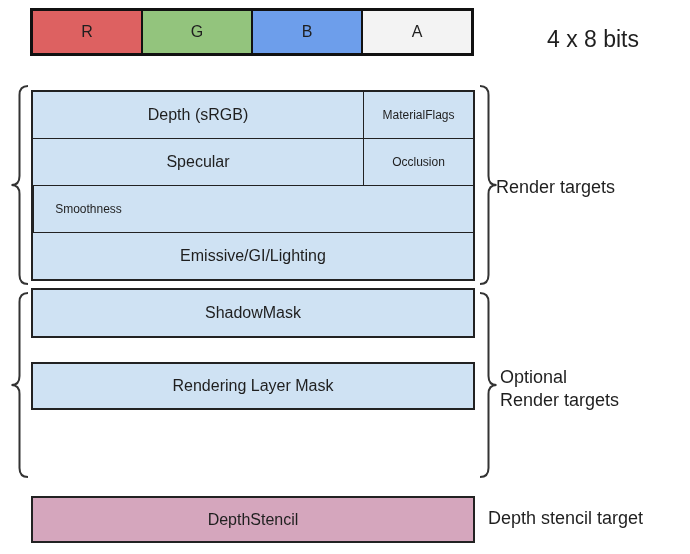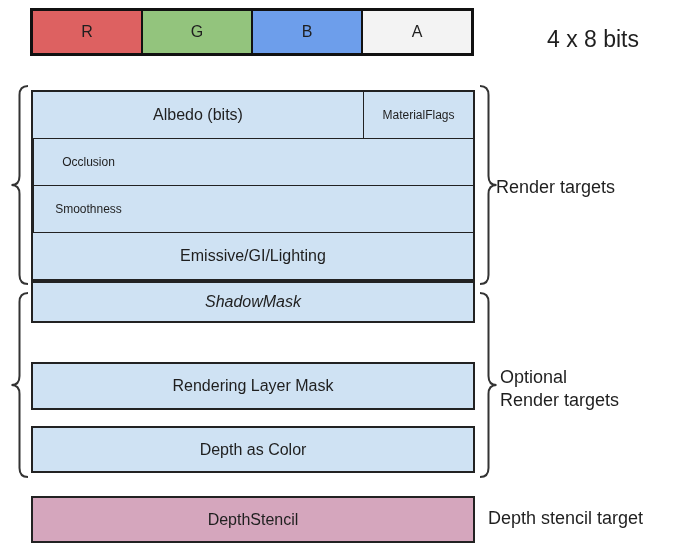--- a/index.html
+++ b/index.html
@@ -41,21 +41,21 @@
     width:110px; border-left:1.5px solid #222; box-sizing:border-box;
     display:flex; align-items:center; justify-content:center; font-size:12px;
   }
 
   
   .flat-box {
     position:absolute; left:31px; width:444px;
     border:2px solid #222; box-sizing:border-box;
     display:flex; align-items:center; justify-content:center; font-size:16px;
   }
-  .box-shadowmask { top:281px; height:42px;font-style:italic; }
+  .box-shadowmask { top:288px; height:50px; }
   .box-rlm        { top:362px; height:48px; }
   .box-depthcolor { top:426px; height:47px; }
   .box-depthstencil { top:496px; height:47px; }
 
   
   .brace { position:absolute; width:20px; }
   .brace svg { display:block; width:100%; height:100%; }
   .brace path { fill:none; stroke:#333; stroke-width:2; }
   .brace-l1 { left:10px;  top:85px;  height:200px; }
   .brace-r1 { left:478px; top:85px;  height:200px; }
@@ -87,24 +87,25 @@
     </svg>
   </div>
   <div class="brace brace-r1">
     <svg viewBox="0 0 20 200" preserveAspectRatio="none">
       <path d="M2 1 Q10.5 1 10.5 10 L10.5 91 Q10.5 100 18.5 100 Q10.5 100 10.5 109 L10.5 190 Q10.5 199 2 199"></path>
     </svg>
   </div>
 
   <div class="rt-table" style="background: rgb(207, 226, 243);">
     <div class="rt-row">
-      <div class="rt-main">Albedo (bits)</div>
+      <div class="rt-main">Depth (sRGB)</div>
       <div class="rt-alpha">MaterialFlags</div>
     </div>
     <div class="rt-row">
+      <div class="rt-main">Specular</div>
       <div class="rt-alpha">Occlusion</div>
     </div>
     <div class="rt-row">
       <div class="rt-alpha">Smoothness</div>
     </div>
     <div class="rt-row">
       <div class="rt-main">Emissive/GI/Lighting</div>
     </div>
   </div>
   <div class="side-label lbl-rt">Render targets</div>
@@ -115,21 +116,20 @@
     </svg>
   </div>
   <div class="brace brace-r2">
     <svg viewBox="0 0 20 186" preserveAspectRatio="none">
       <path d="M2 1 Q10.5 1 10.5 10 L10.5 84 Q10.5 93 18.5 93 Q10.5 93 10.5 102 L10.5 176 Q10.5 185 2 185"></path>
     </svg>
   </div>
 
   <div class="flat-box box-shadowmask" style="background: rgb(207, 226, 243);">ShadowMask</div>
   <div class="flat-box box-rlm" style="background: rgb(207, 226, 243);">Rendering Layer Mask</div>
-  <div class="flat-box box-depthcolor" style="background: rgb(207, 226, 243);">Depth as Color</div>
   <div class="side-label lbl-opt">
     <div>Optional</div>
     <div>Render targets</div>
   </div>
 
   <div class="flat-box box-depthstencil" style="background: rgb(213, 166, 189);">DepthStencil</div>
   <div class="side-label lbl-ds">Depth stencil target</div>
 
 </div>
 

